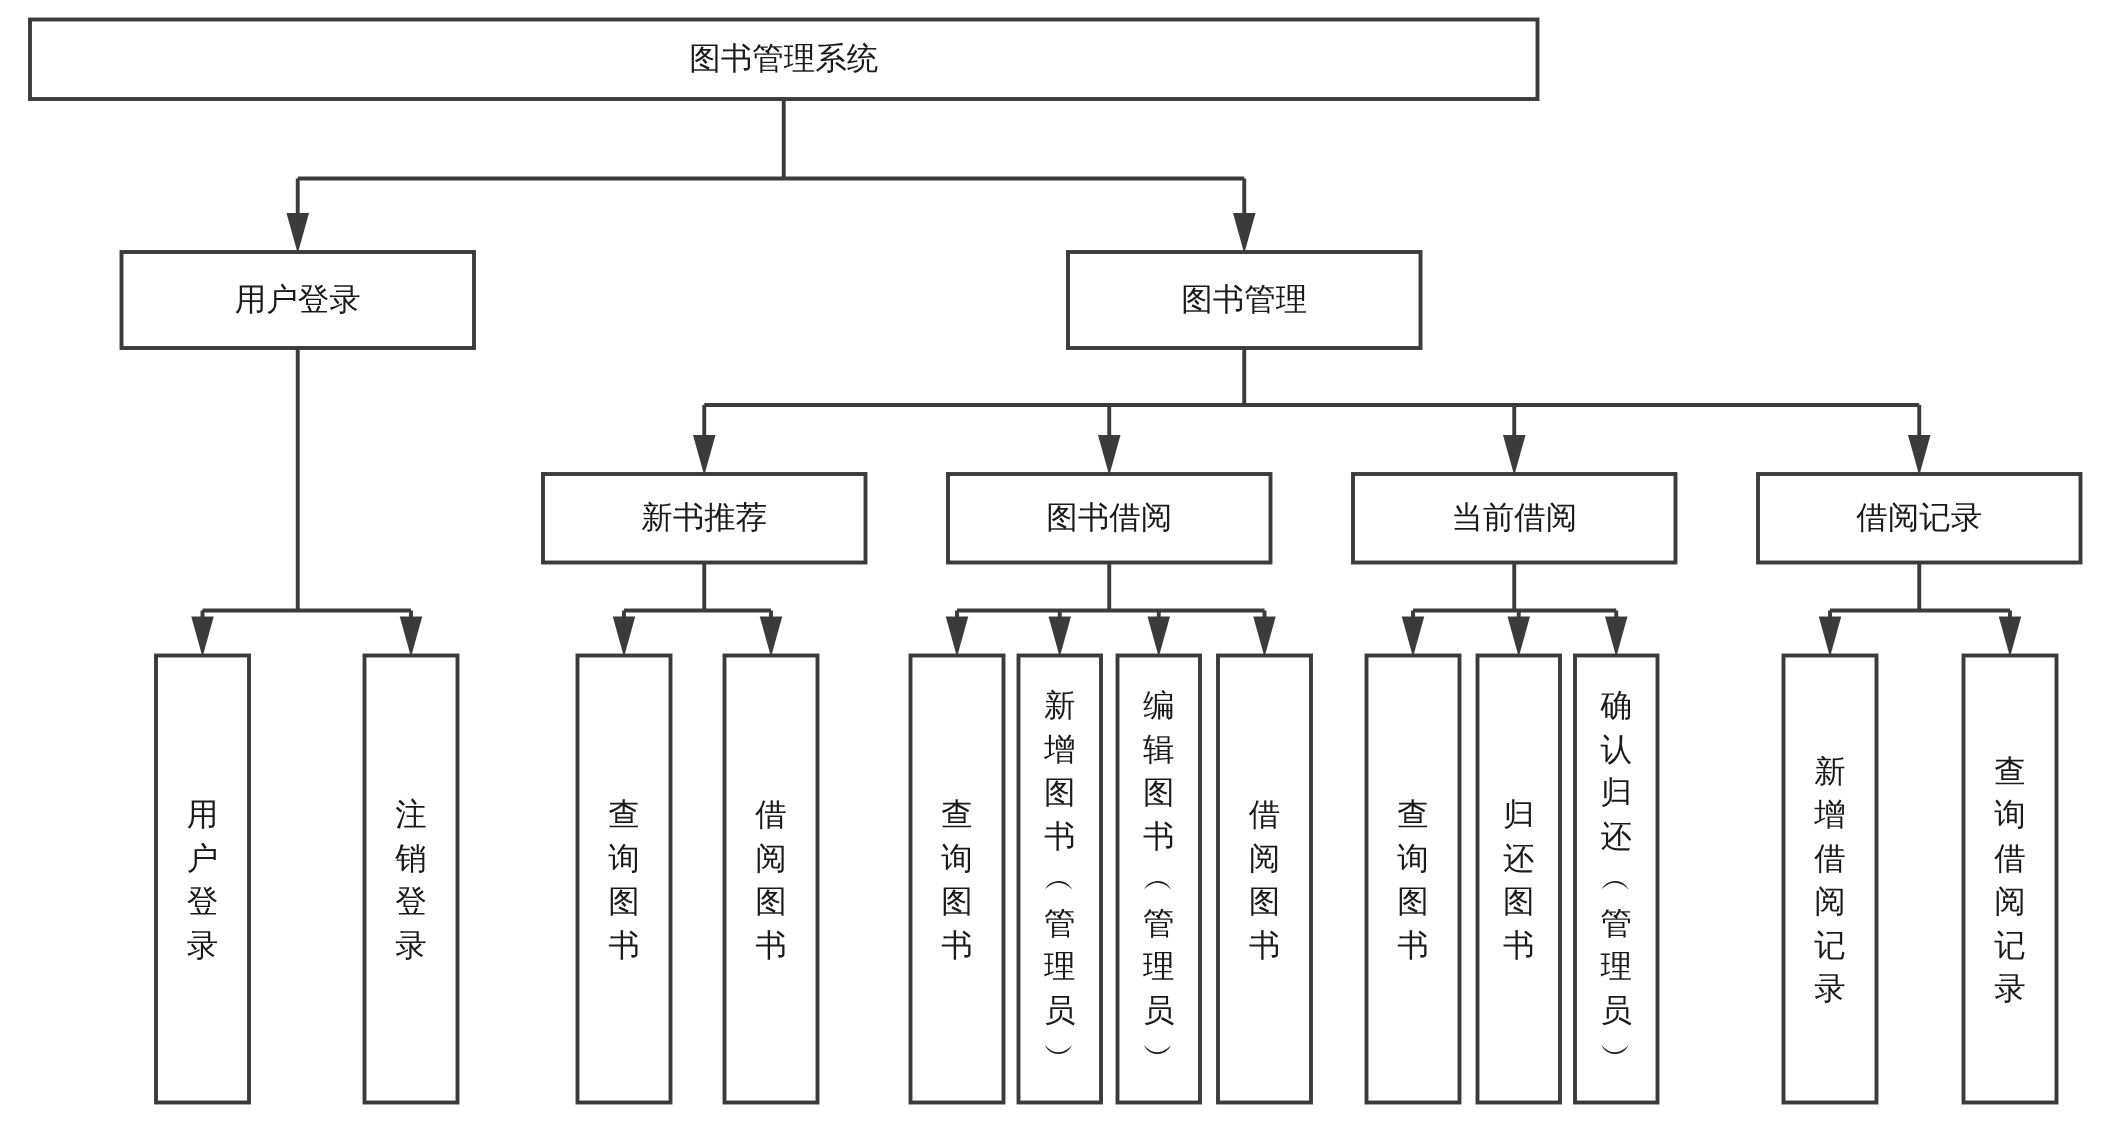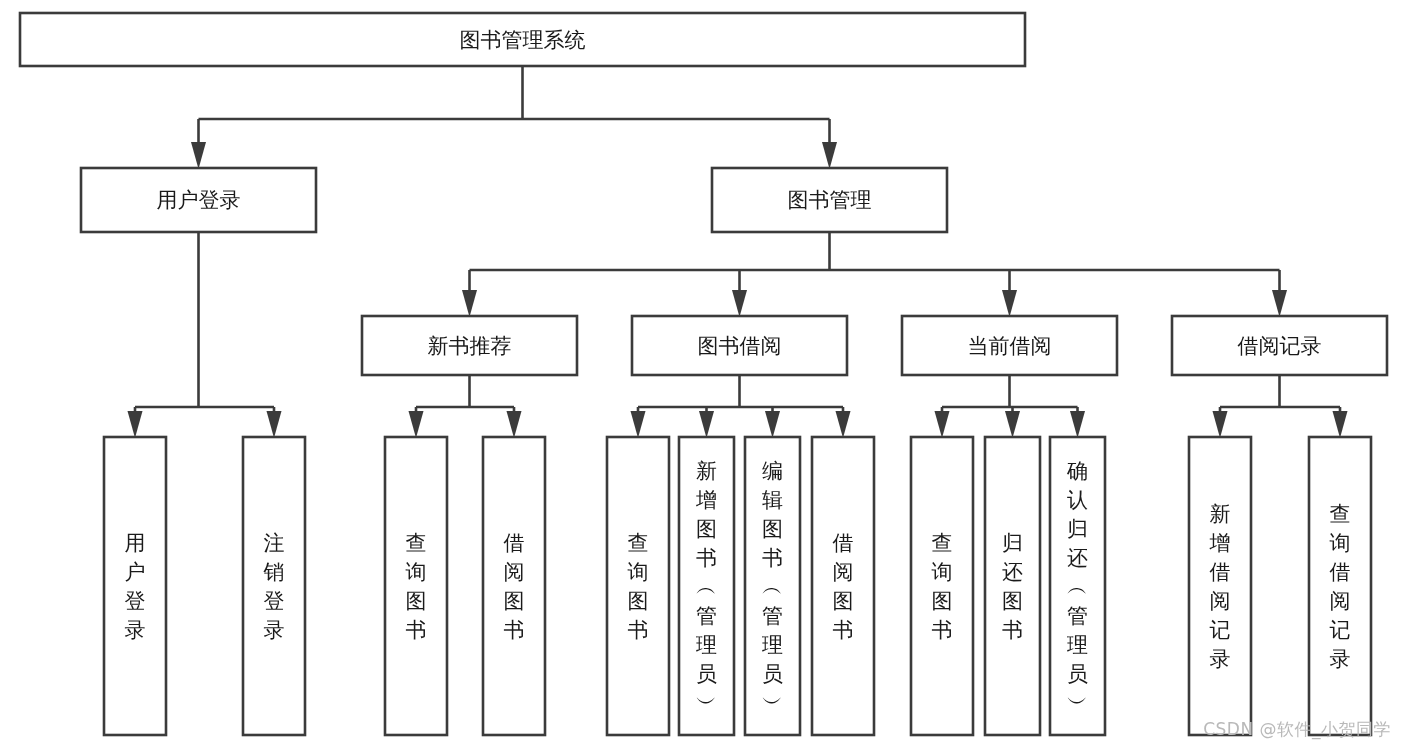--- a/index.html
+++ b/index.html
@@ -218,14 +218,13 @@
         <g>
           <rect class="node-box" x="1189" y="437" width="62" height="298"></rect>
           <text class="node-label-v" x="1220" y="521"><tspan x="1220" dy="0">新</tspan><tspan x="1220" dy="29">增</tspan><tspan x="1220" dy="29">借</tspan><tspan x="1220" dy="29">阅</tspan><tspan x="1220" dy="29">记</tspan><tspan x="1220" dy="29">录</tspan></text>
         </g>
         <g>
           <rect class="node-box" x="1309" y="437" width="62" height="298"></rect>
           <text class="node-label-v" x="1340" y="521"><tspan x="1340" dy="0">查</tspan><tspan x="1340" dy="29">询</tspan><tspan x="1340" dy="29">借</tspan><tspan x="1340" dy="29">阅</tspan><tspan x="1340" dy="29">记</tspan><tspan x="1340" dy="29">录</tspan></text>
         </g>
       </g>
   </svg>
-  <div class="watermark">CSDN @软件_小贺同学</div>
 </div>
 
 </body></html>

